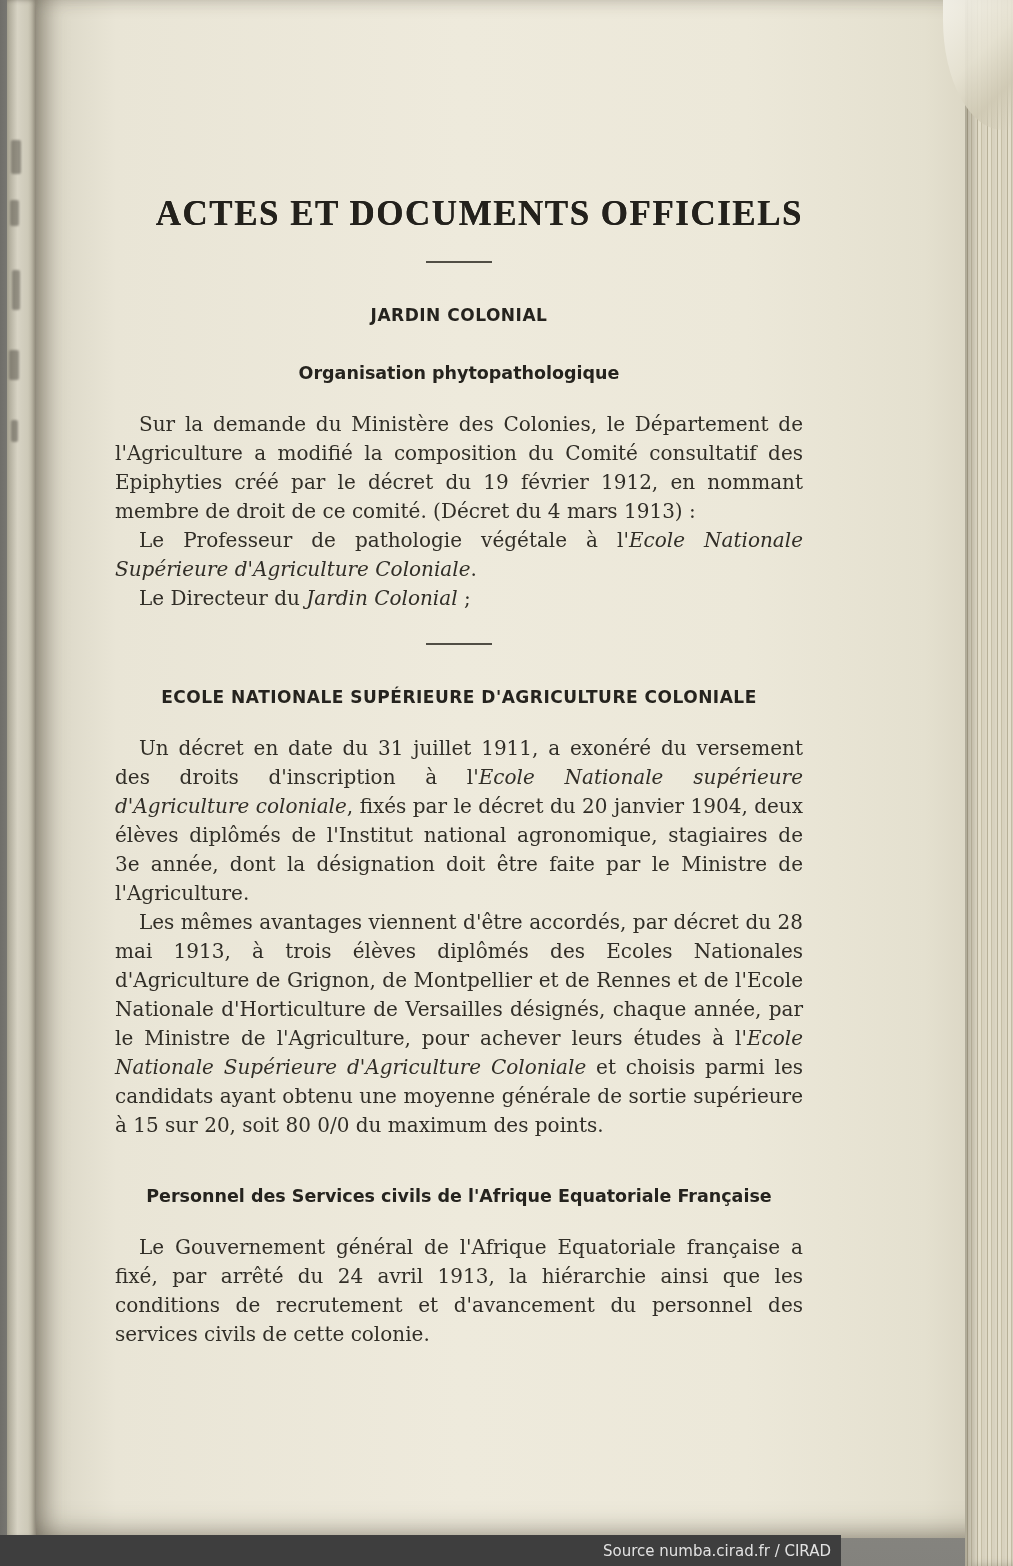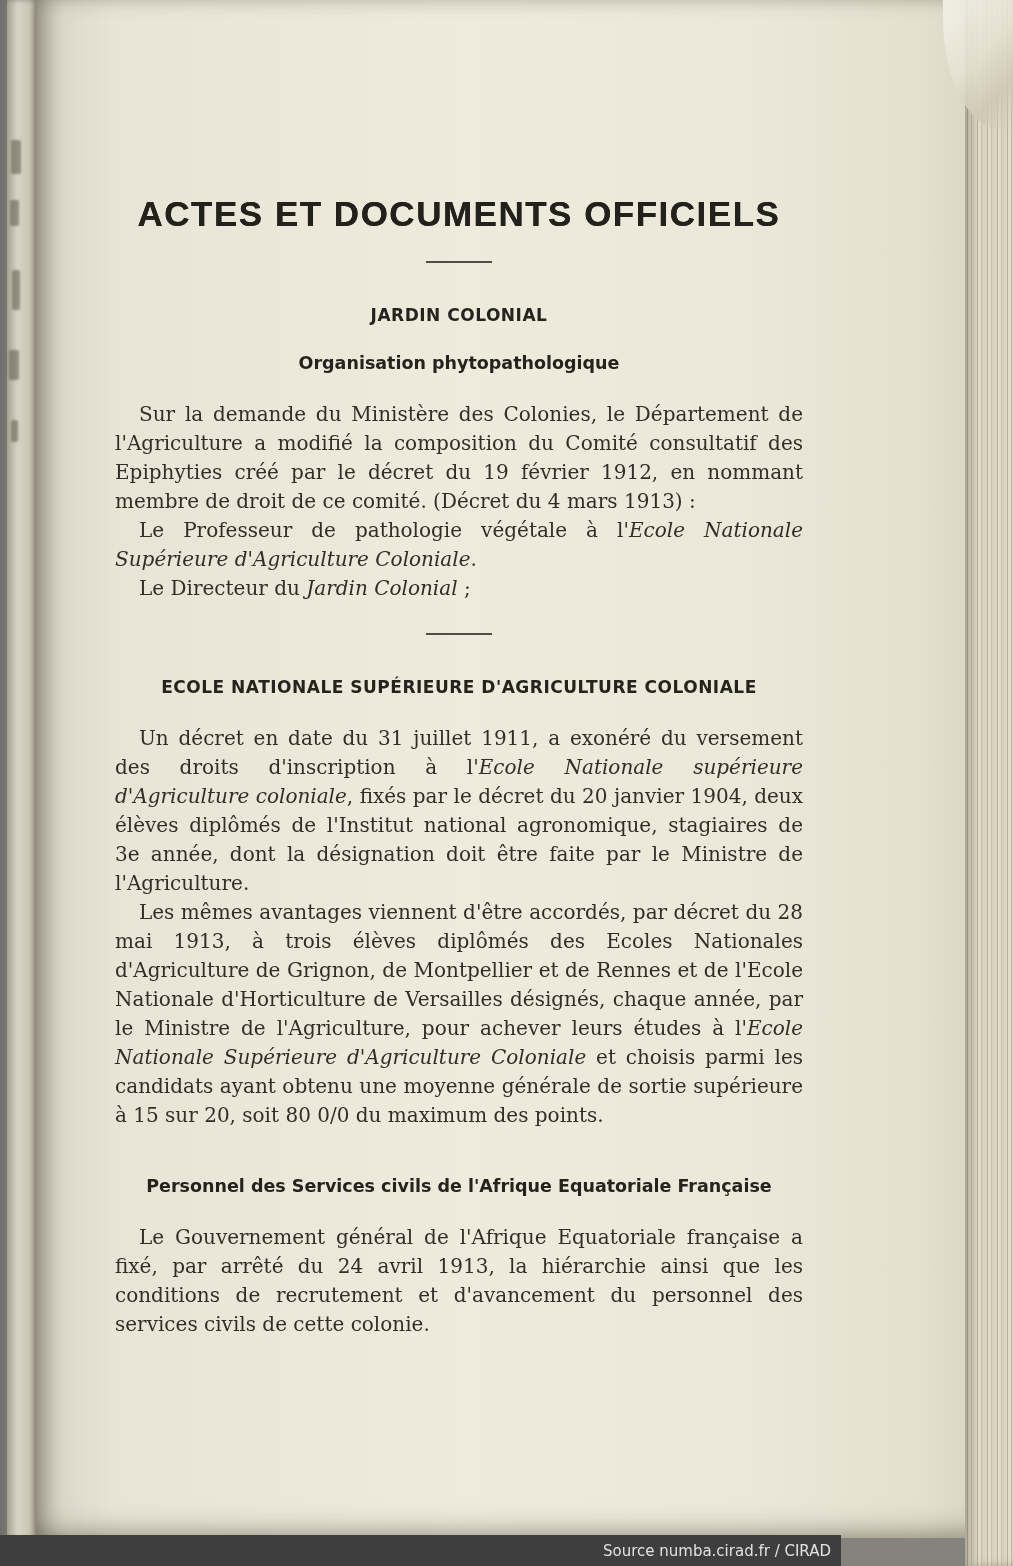--- a/index.html
+++ b/index.html
@@ -61,37 +61,37 @@
     opacity:.9;
   }
 
   
   .content {
     position:absolute; left:79px; top:0; width:688px;
     color:#2f2c25;
   }
   .main-title {
     margin-top:194px;
-    font-family:Liberation Sans, sans-serif;
+    font-family:Liberation Serif, serif;
     font-weight:700; font-size:35px; letter-spacing:1.5px;
-    text-align:center; color:#23211c;
+    text-align:right; color:#23211c;
     text-shadow:0 0 .4px #23211c;
   }
   .rule {
     width:66px; height:2px; background:#514e45; margin:27px auto 0;
   }
   .rule2 { margin-top:30px; }
   .heading-caps {
     margin-top:42px;
     font-family:"DejaVu Sans", sans-serif;
     font-weight:700; font-size:17px; letter-spacing:.5px;
     text-align:center; color:#25231e;
   }
   .subheading {
-    margin-top:28px;
+    margin-top:38px;
     font-family:"DejaVu Sans", sans-serif;
     font-weight:700; font-size:17.5px;
     text-align:center; color:#25231e;
   }
   .body-p {
     font-size:20px; line-height:29px; text-align:justify;
     text-indent:24px; color:#312e27;
   }
   .first-after-head { margin-top:27px; }
   .em { font-style:italic; }

